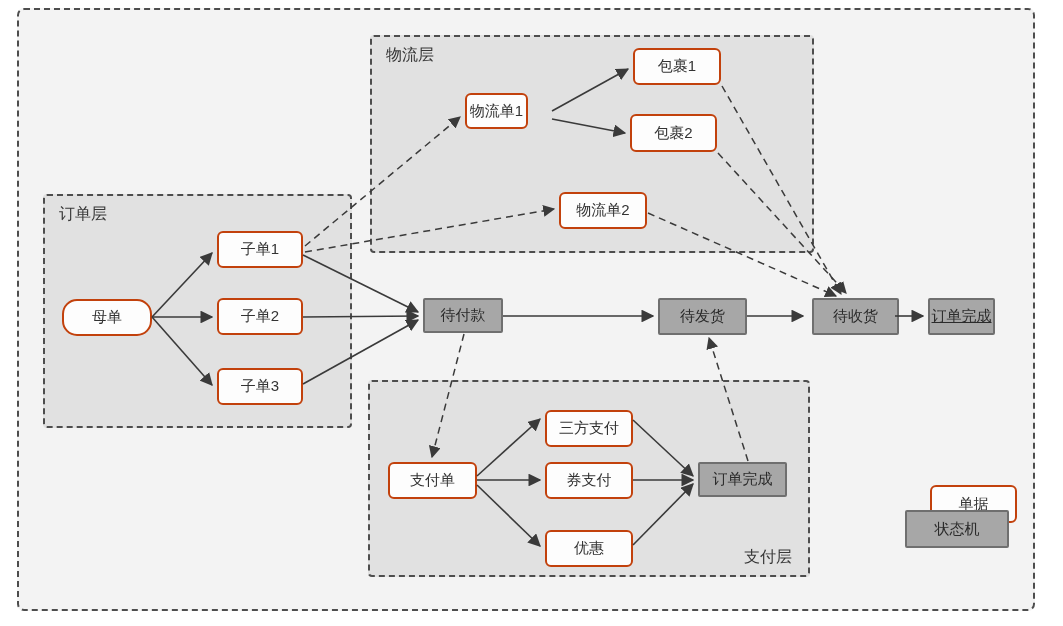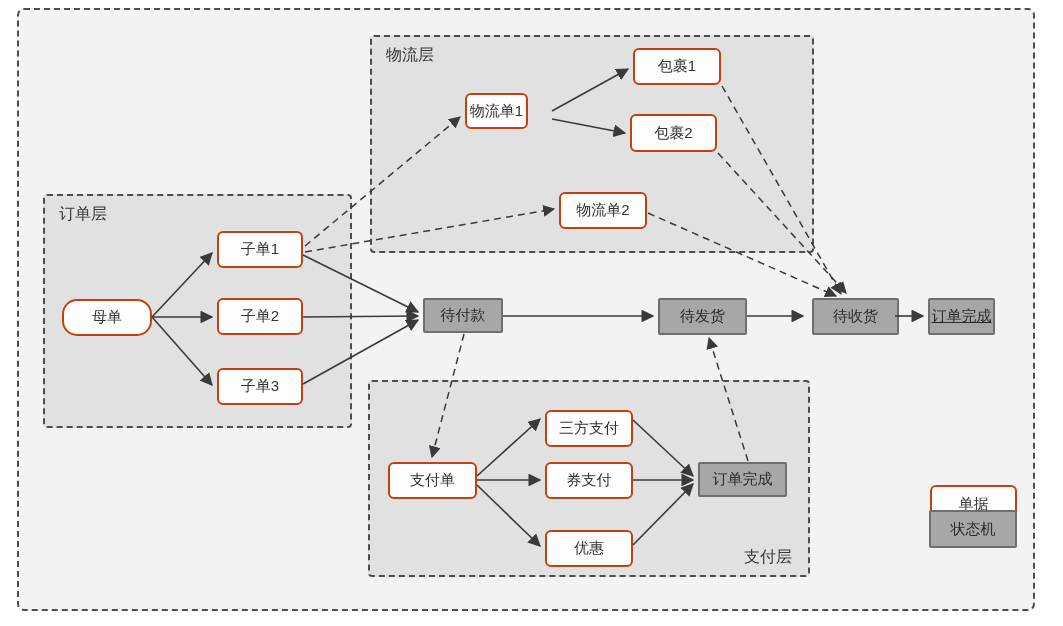--- a/index.html
+++ b/index.html
@@ -61,21 +61,21 @@
       <div class="node doc" style="left: 388px; top: 462px; width: 89px; height: 37px;">支付单</div>
       <div class="node doc" style="left: 545px; top: 410px; width: 88px; height: 37px;">三方支付</div>
       <div class="node doc" style="left: 545px; top: 462px; width: 88px; height: 37px;">券支付</div>
       <div class="node doc" style="left: 545px; top: 530px; width: 88px; height: 37px;">优惠</div>
       <div class="node state" style="left: 423px; top: 298px; width: 80px; height: 35px;">待付款</div>
       <div class="node state" style="left: 658px; top: 298px; width: 89px; height: 37px;">待发货</div>
       <div class="node state" style="left: 812px; top: 298px; width: 87px; height: 37px;">待收货</div>
       <div class="node state" style="left: 928px; top: 298px; width: 67px; height: 37px; text-decoration: underline;">订单完成</div>
       <div class="node state" style="left: 698px; top: 462px; width: 89px; height: 35px;">订单完成</div>
       <div class="node doc" style="left: 930px; top: 485px; width: 87px; height: 38px;">单据</div>
-      <div class="node state" style="left: 929px; top: 510px; width: 88px; height: 38px;">状态机</div>
+      <div class="node state" style="left: 905px; top: 510px; width: 104px; height: 38px;">状态机</div>
     </div>
   <svg id="edges" width="1063" height="626" viewBox="0 0 1063 626">
     <defs>
       <marker id="arrow" viewBox="0 0 10 10" refX="9" refY="5" markerWidth="8" markerHeight="8" orient="auto-start-reverse">
         <path d="M0,0 L10,5 L0,10 z" fill="#3a3a3a"></path>
       </marker>
     </defs>
     <g id="edge-lines">
         <line x1="152" y1="317" x2="212" y2="253" class="solid" marker-end="url(#arrow)"></line>
         <line x1="152" y1="317" x2="212" y2="317" class="solid" marker-end="url(#arrow)"></line>

